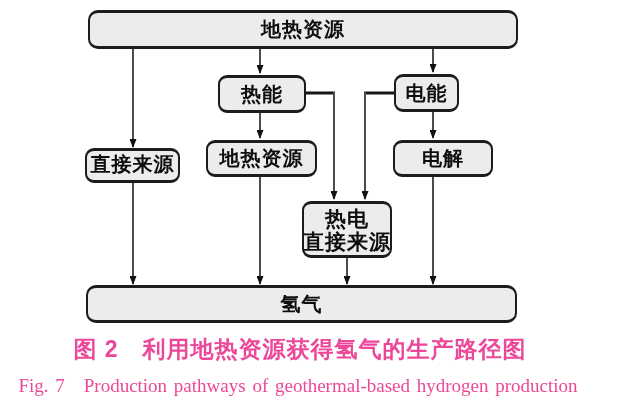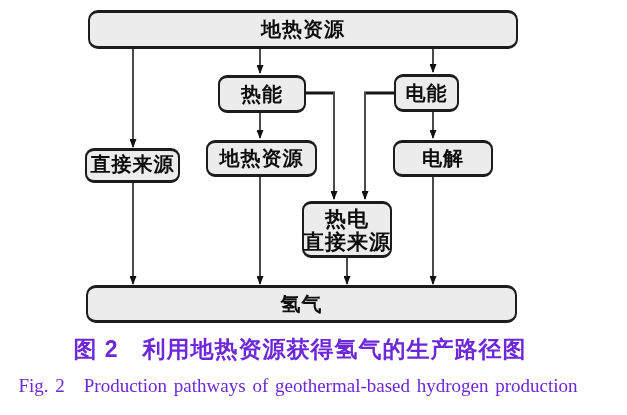--- a/index.html
+++ b/index.html
@@ -41,21 +41,21 @@
     line-height: 1.05;
     white-space: nowrap;
   }
   .node.wide { border-radius: 10px; }
   .node.hybrid { font-size: 21px; line-height: 23px; }
   .caption {
     position: absolute;
     z-index: 2;
     text-align: center;
     white-space: pre;
-    color: #6d28d9;
+    color: #ec4899;
   }
   .caption-zh {
     left: 0;
     top: 334px;
     width: 600px;
     font-weight: 700;
     font-size: 23px;
     letter-spacing: 1px;
     font-family: "Liberation Sans", sans-serif;
   }
@@ -134,15 +134,15 @@
     <span>热电</span>
     <span>直接来源</span>
   </div>
 
   <div class="node wide" style="left:86px; top:285px; width:431px; height:38px;">
     <span>氢气</span>
   </div>
 
   <div class="caption caption-zh">图 2　利用地热资源获得氢气的生产路径图</div>
 
-  <div class="caption caption-en">Fig. 2　Production pathways of geothermal-based hydrogen production</div>
+  <div class="caption caption-en">Fig. 7　Production pathways of geothermal-based hydrogen production</div>
 
 </div>
 
 </body></html>

